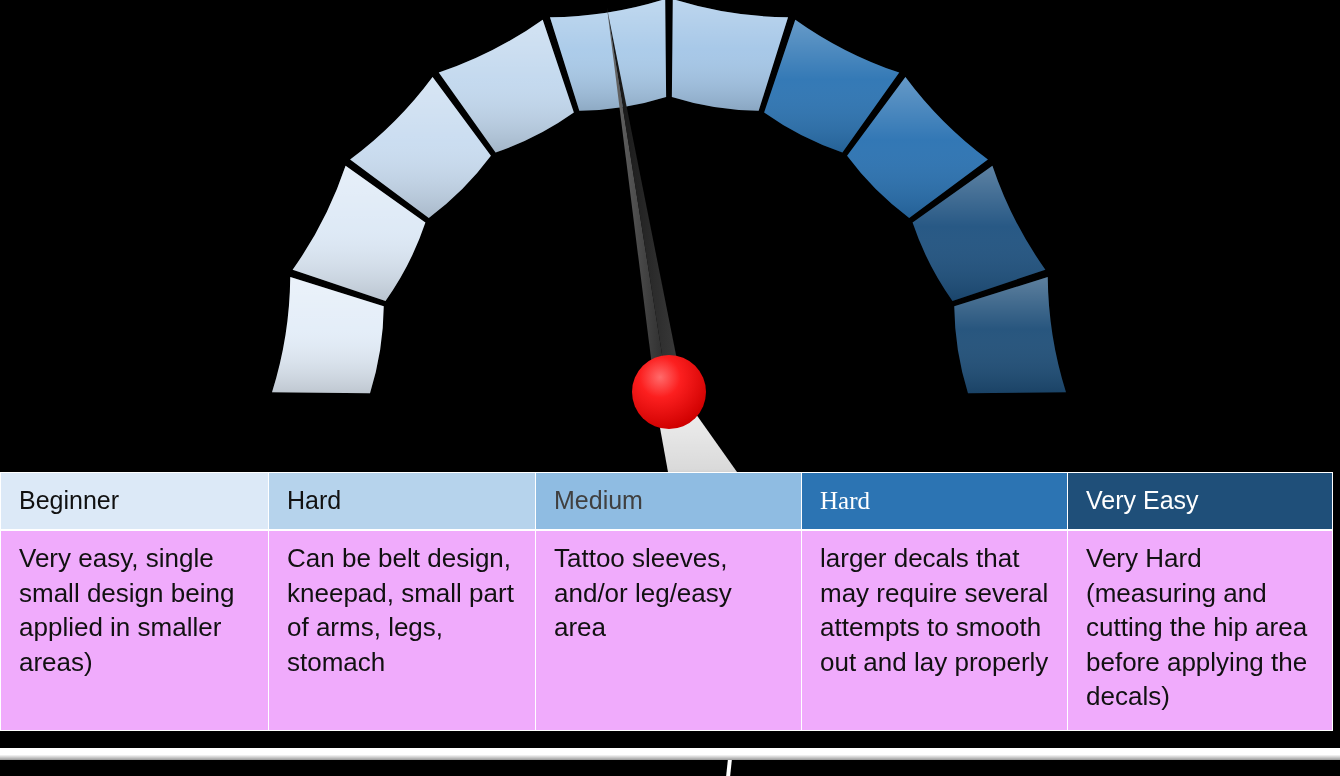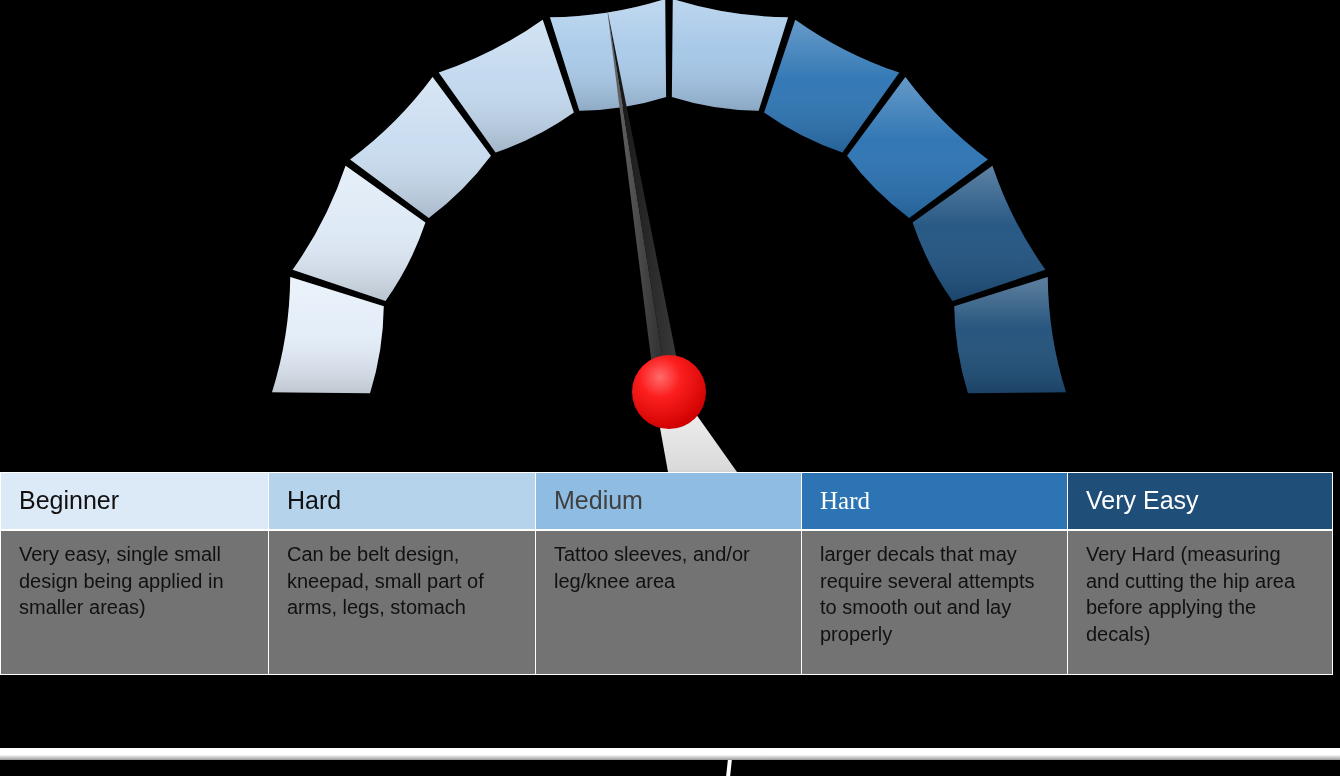--- a/index.html
+++ b/index.html
@@ -21,22 +21,22 @@
   #legend-table col.c2{width:266px;}
   #legend-table col.c3{width:266px;}
   #legend-table col.c4{width:265px;}
 
   #legend-table th{
     height:56px;padding:0 0 0 18px;text-align:left;vertical-align:middle;
     font-weight:400;font-size:25px;line-height:1.1;
     border:1px solid #fff;border-bottom:2px solid #fff;
   }
   #legend-table td{
-    padding:10px 14px 27px 18px;vertical-align:top;background:#737373;
-    font-size:20px;line-height:1.33;color:#111;
+    padding:10px 14px 16px 18px;vertical-align:top;background:#f0abfc;
+    font-size:26px;line-height:1.33;color:#111;
     border:1px solid #fff;
   }
   .hdr0{background:#dce9f7;color:#111;}
   .hdr1{background:#b6d3ec;color:#111;}
   .hdr2{background:#8fbce2;color:#404040;}
   .hdr3{background:#2c74b3;color:#fff;font-family:Liberation Serif, serif;}
   .hdr4{background:#1f4f79;color:#fff;}
 
   
   #bottom-strip{position:absolute;left:0;top:748px;width:1340px;height:12px;
@@ -126,21 +126,21 @@
         <th class="hdr1">Hard</th>
         <th class="hdr2">Medium</th>
         <th class="hdr3">Hard</th>
         <th class="hdr4">Very Easy</th>
       </tr>
     </thead>
     <tbody>
       <tr>
         <td>Very easy, single small design being applied in smaller areas)</td>
         <td>Can be belt design, kneepad, small part of arms, legs, stomach</td>
-        <td>Tattoo sleeves, and/or leg/knee area</td>
+        <td>Tattoo sleeves, and/or leg/easy area</td>
         <td>larger decals that may require several attempts to smooth out and lay properly</td>
         <td>Very Hard (measuring and cutting the hip area before applying the decals)</td>
       </tr>
     </tbody>
   </table>
 
   <div id="bottom-strip"></div>
   <div id="needle-tail-bottom"></div>
 
 </div>

